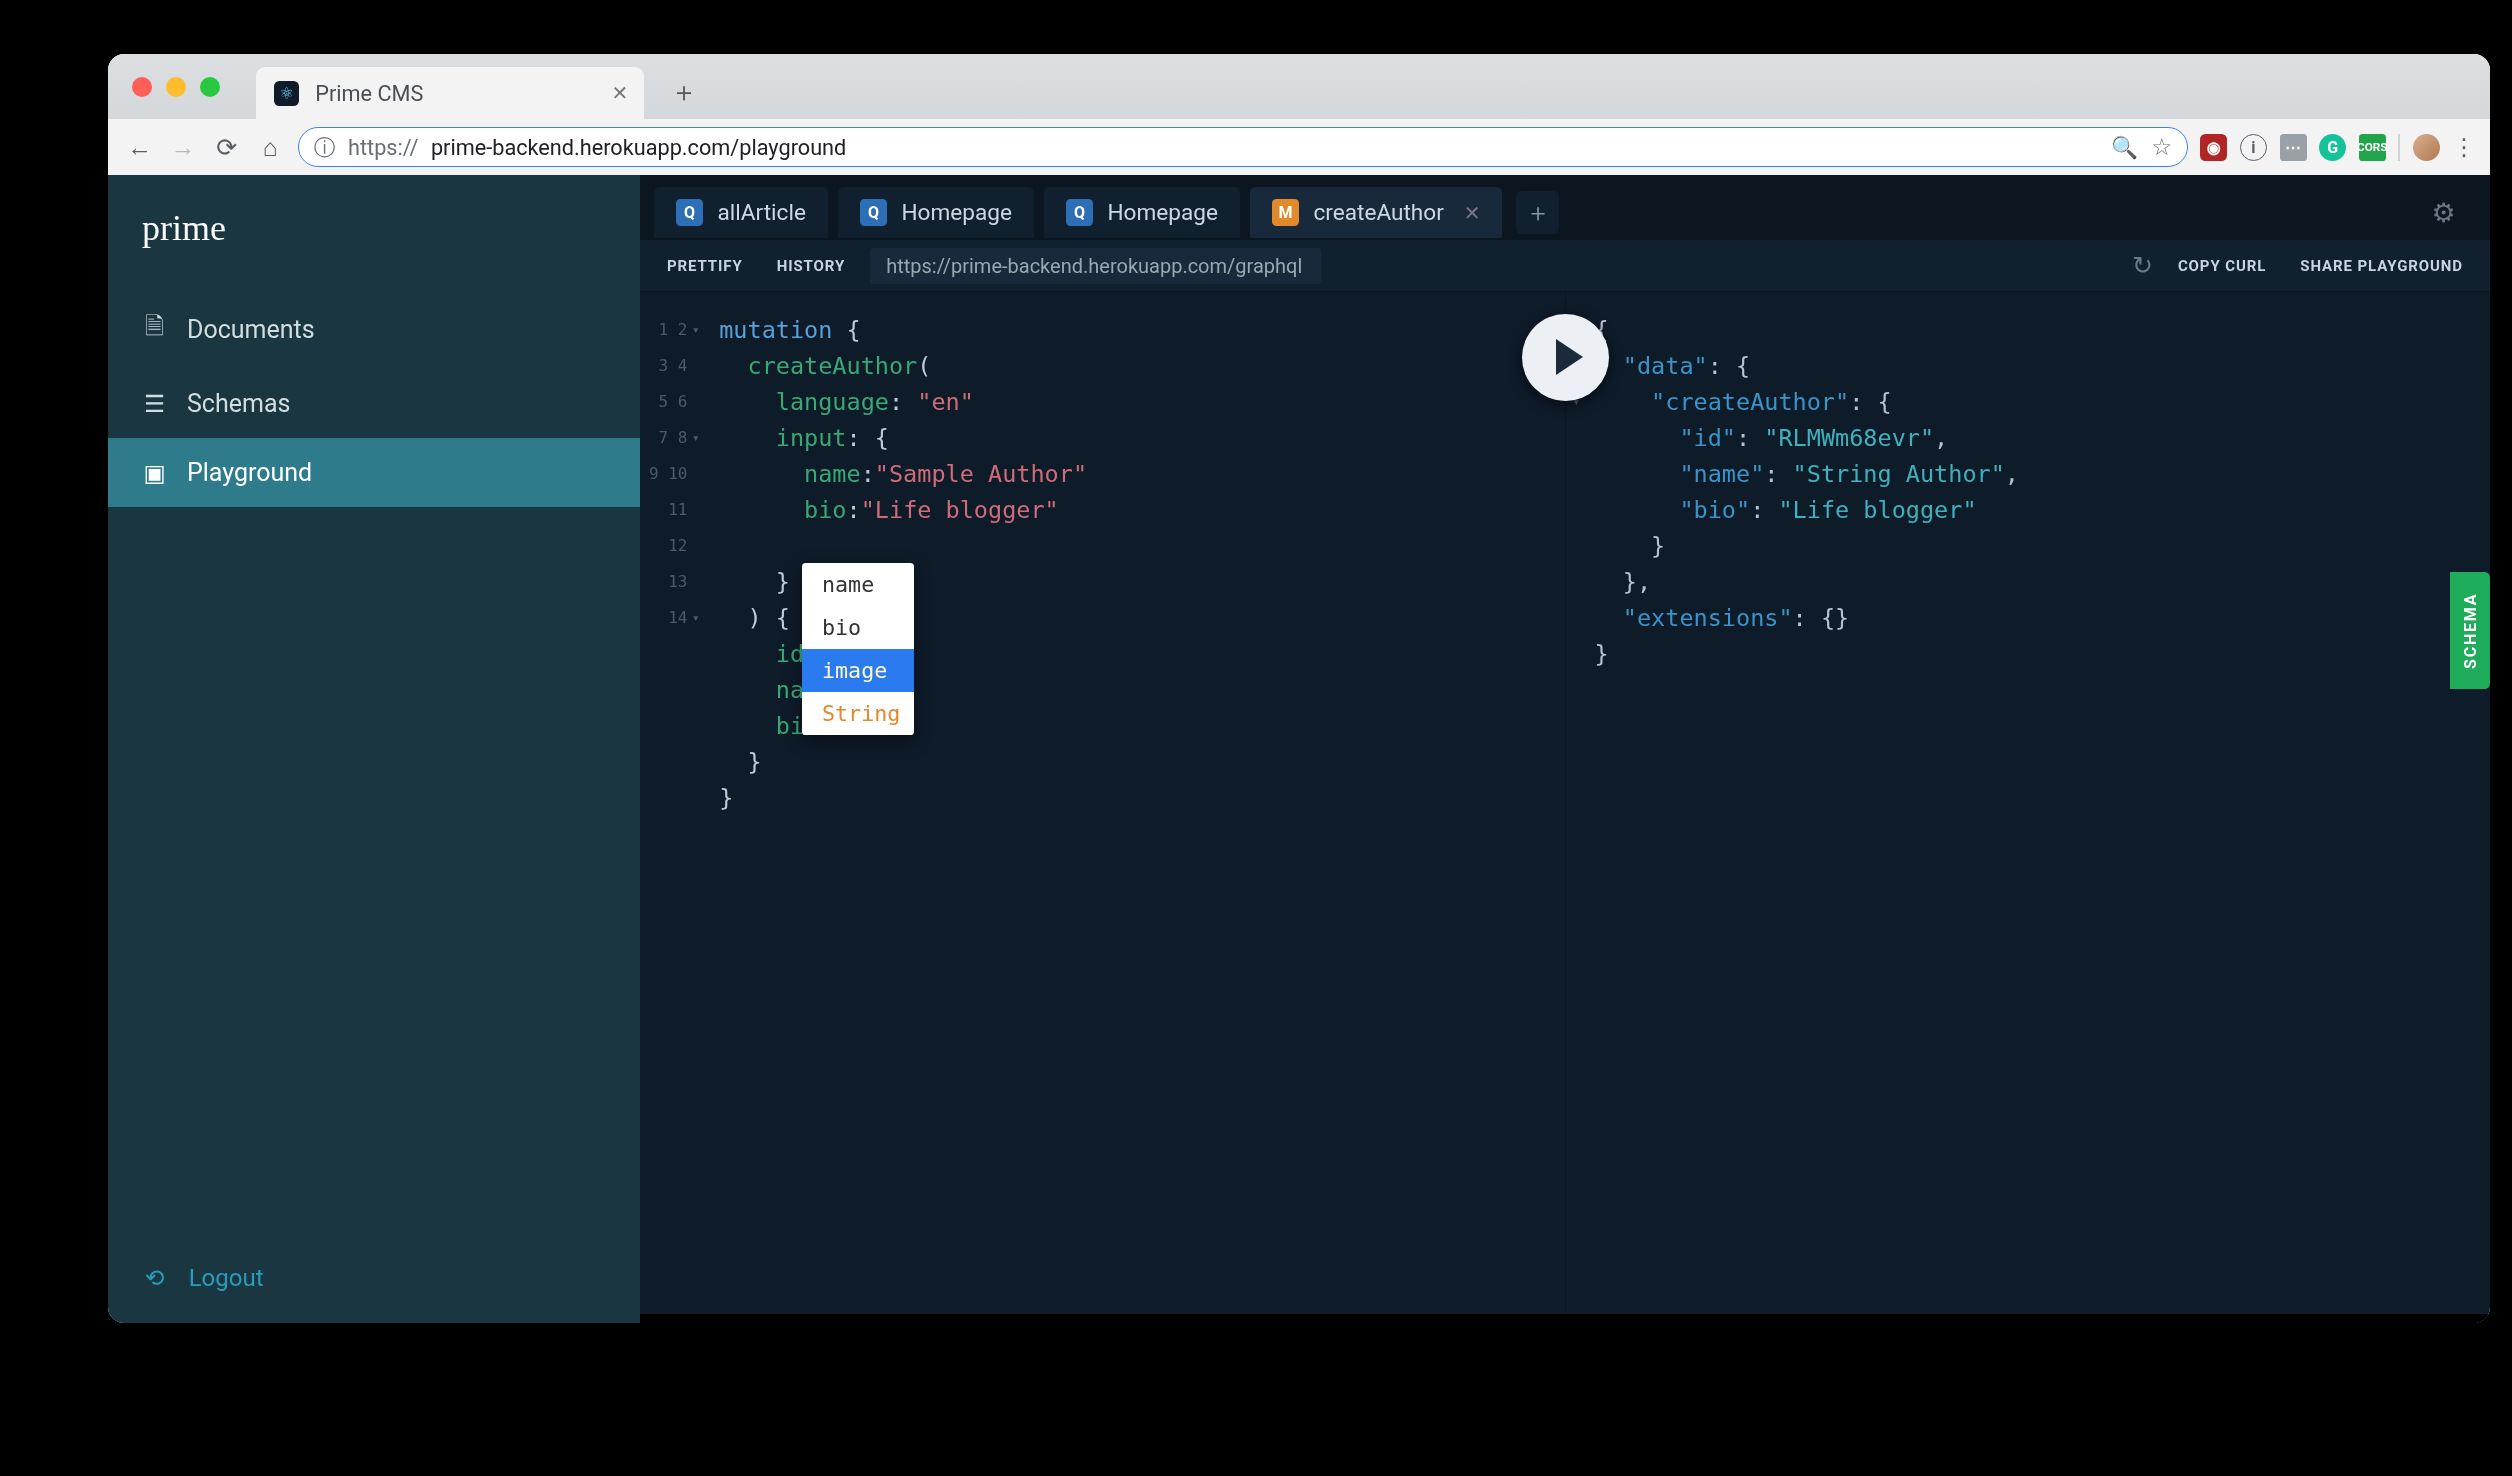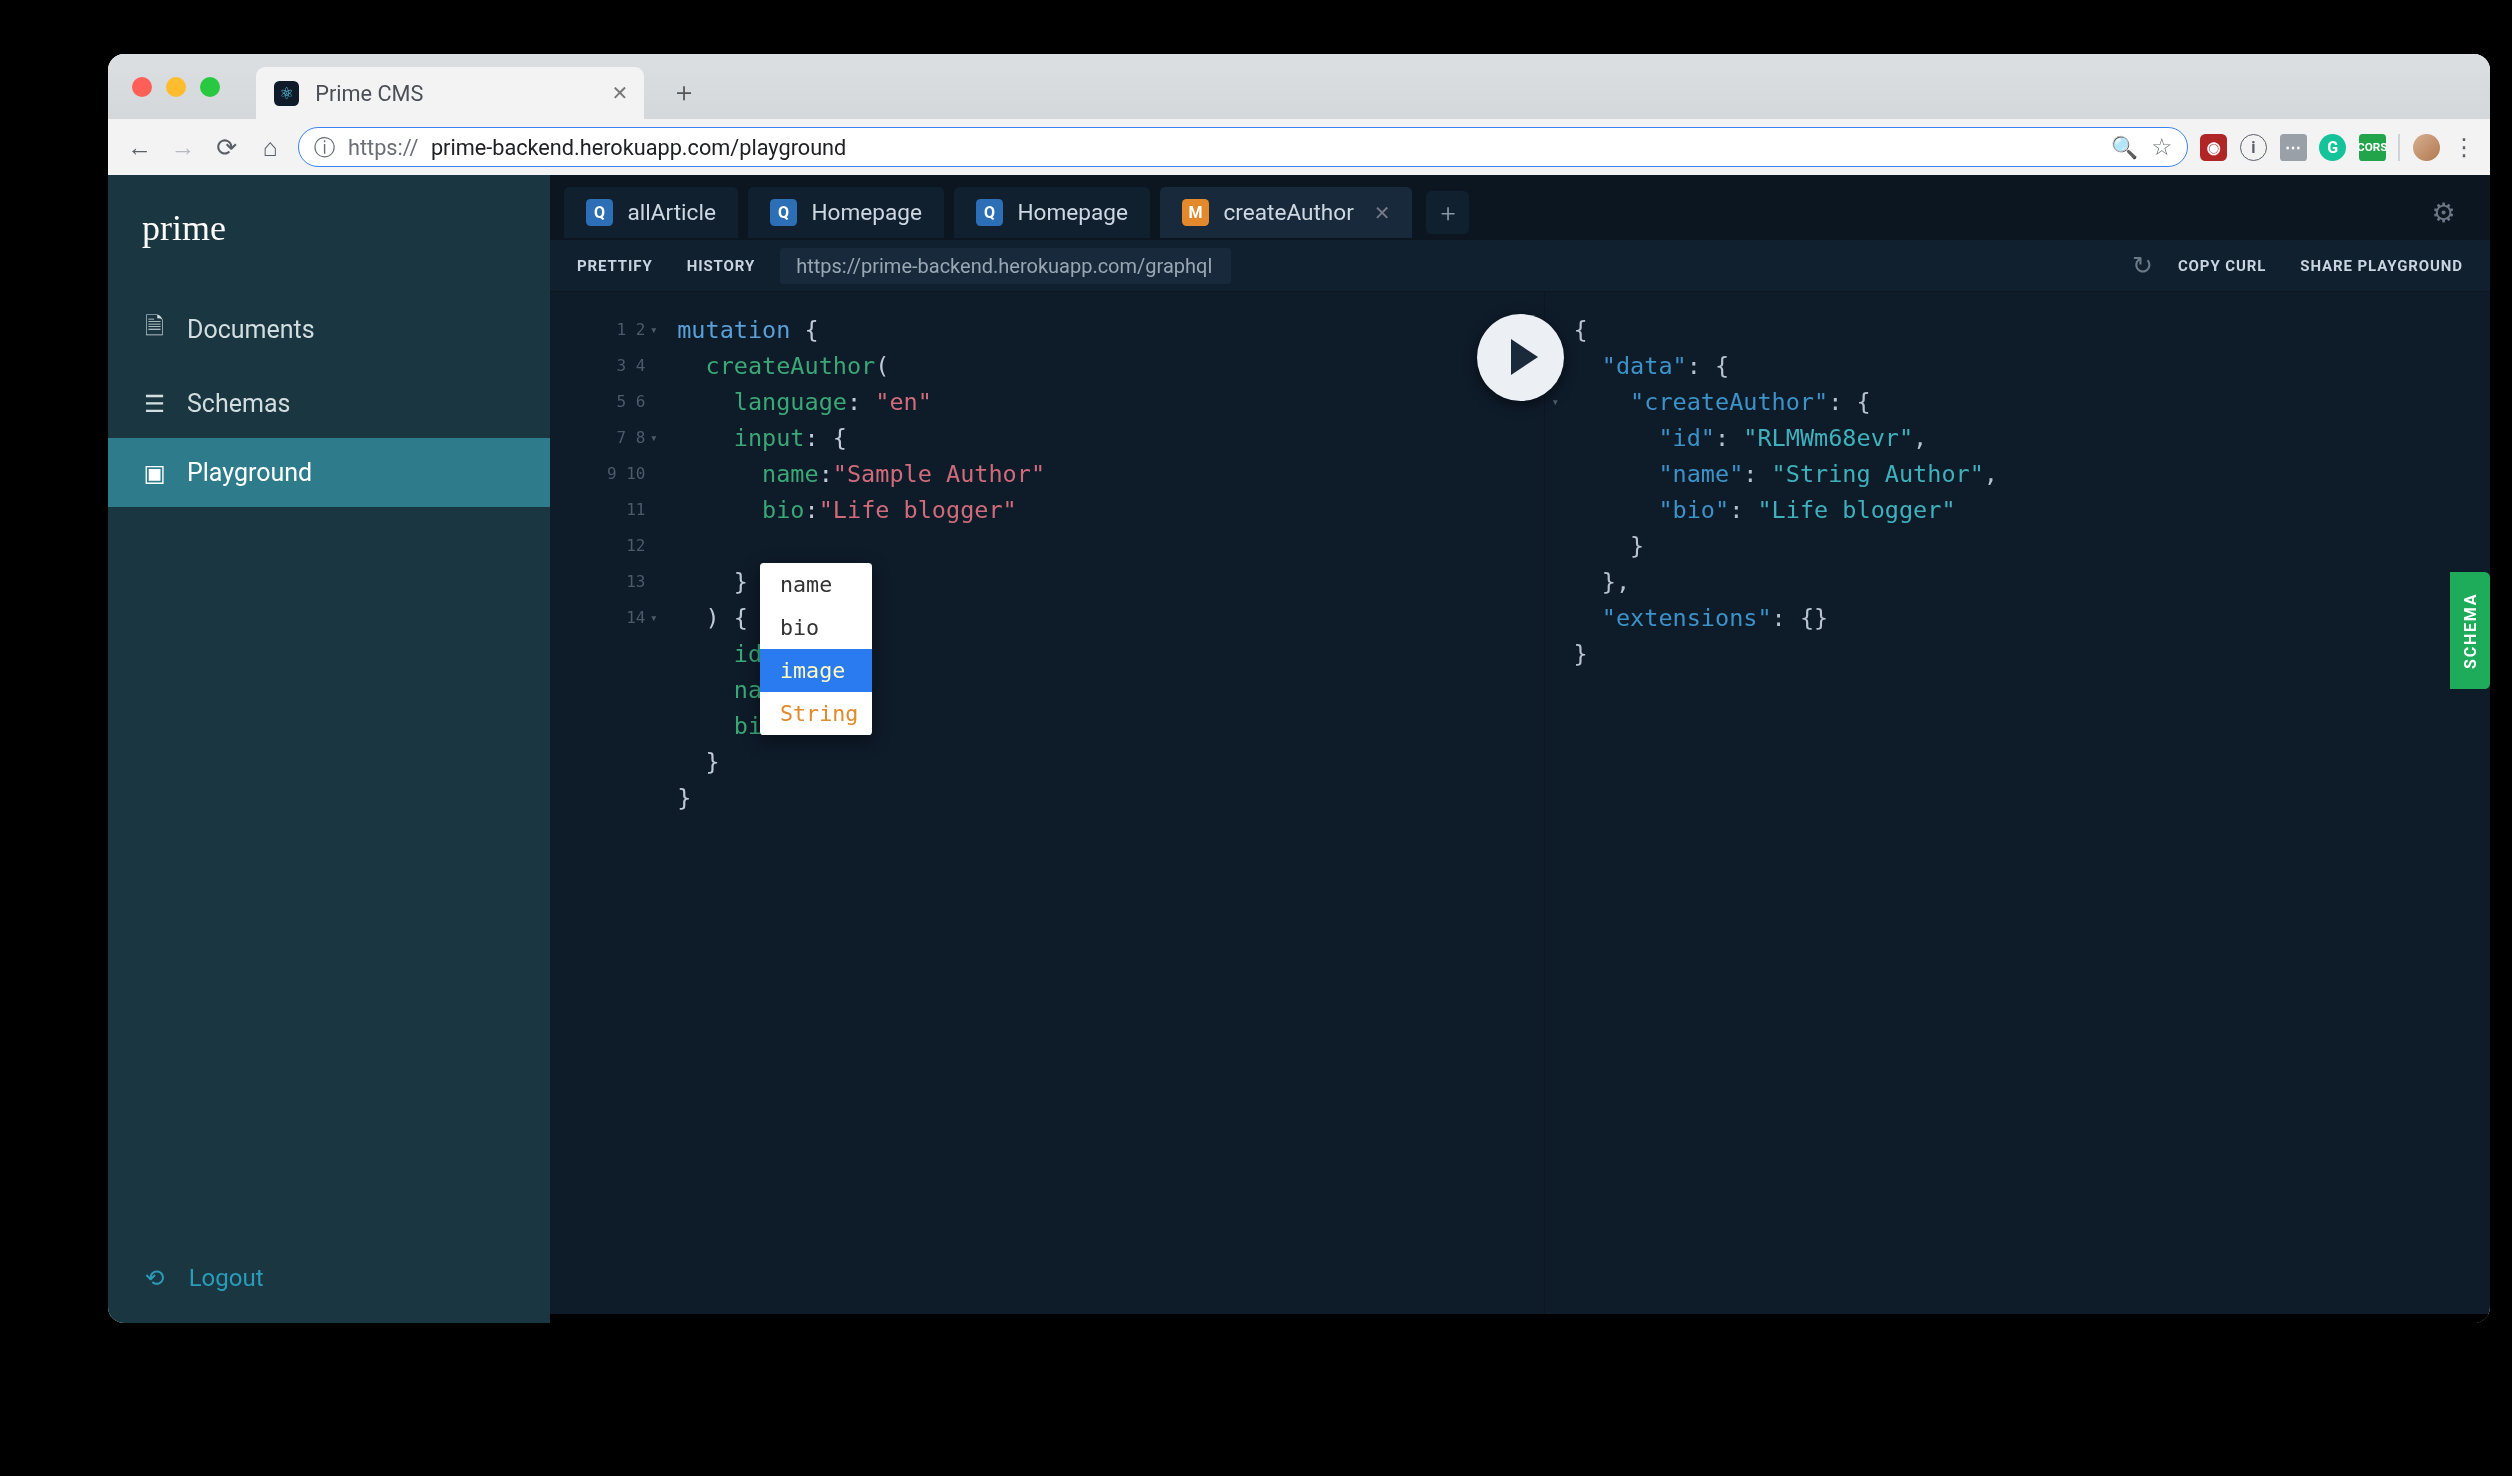--- a/index.html
+++ b/index.html
@@ -76,21 +76,21 @@
   }
   .avatar{width:27px;height:27px;border-radius:50%;background:linear-gradient(135deg,#d8b090,#b07850);}
   .kebab{font-size:23.5px;color:#5a5f66;letter-spacing:-1.8px;}
 
   
   .app {
     display:flex;
     height: calc(1269px - 65px - 56px);
   }
   .sidebar {
-    width: 442px;
+    width: 532px;
     background:#1a3640;
     display:flex; flex-direction:column;
     color:#d9e3e6;
   }
   .brand {
     padding: 32px 34px 40px;
     font-size:36px;
     font-family: Georgia, 'Times New Roman', serif;
     color:#fff;
   }
@@ -163,21 +163,21 @@
   .endpoint{
     flex:0 0 auto;
     height:36px;min-width:451px;
     background:#17293b;border-radius:3.6px;
     color:#9aa7b3;font-size:20px;
     display:flex;align-items:center;padding:0 16px;
   }
   .toolbar-sp{flex:1;}
   .hist-ico{color:#6c7885;font-size:25px;}
 
-  .pg-main{flex:1;display:flex;position:relative;padding-left:48px;}
+  .pg-main{flex:1;display:flex;position:relative;}
   .pane{flex:1;position:relative;overflow:hidden;}
   .editor{
     font-family: "SF Mono", ui-monospace, Menlo, Consolas, monospace;
     font-size:23.5px; line-height:36px;
     padding: 20px 0 0 7.2px;
     color:#b6c2d0;
     white-space:pre;
   }
   .gutter{
     position:absolute;left:0;top:20px;

